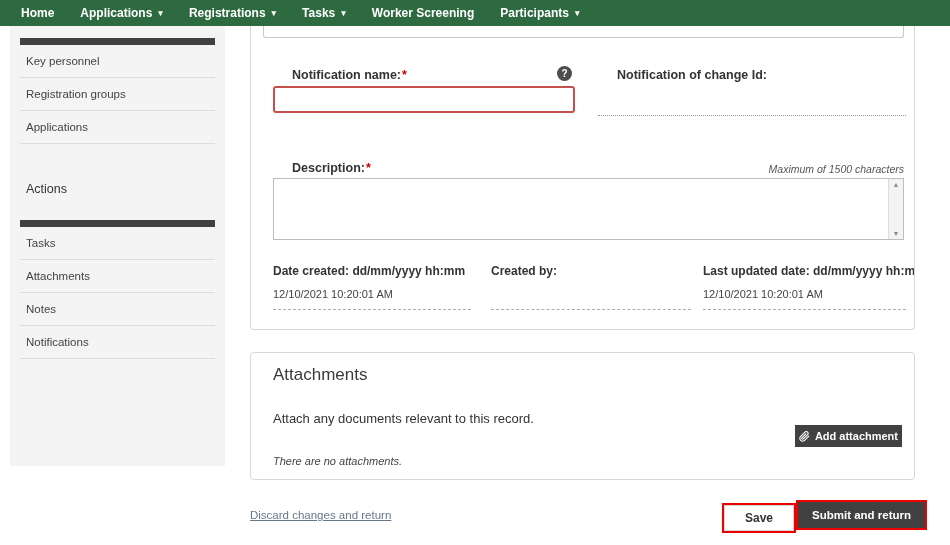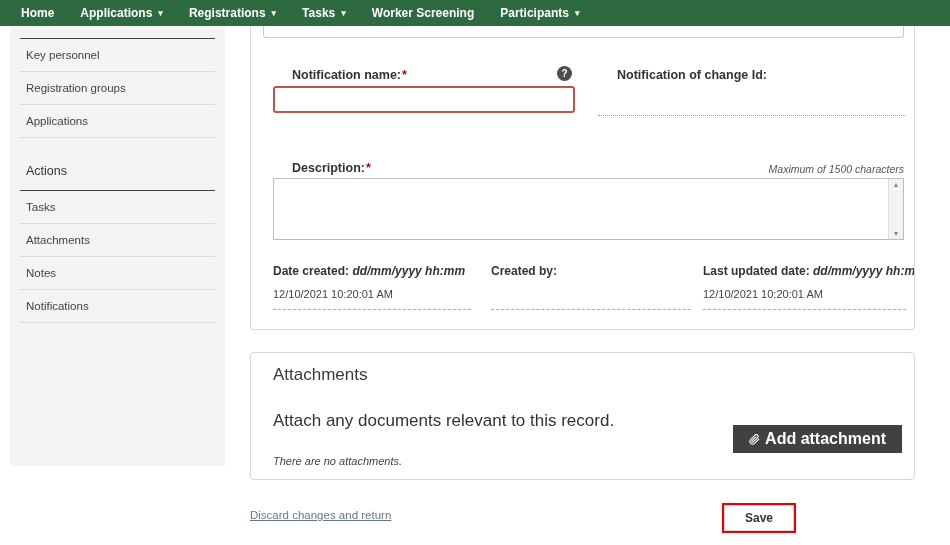--- a/index.html
+++ b/index.html
@@ -8,21 +8,21 @@
 
   
   .topnav { position:absolute; top:0; left:0; width:950px; height:26px; background:#2d6a3f;
             display:flex; align-items:stretch; padding-left:8px; }
   .nav-item { color:#fff; font-size:12px; font-weight:700; padding:0 13px; display:flex;
               align-items:center; gap:6px; cursor:pointer; white-space:nowrap; }
   .caret { font-size:9px; line-height:1; opacity:.95; }
 
   
   .sidebar { position:absolute; left:10px; top:26px; width:215px; height:440px; background:#f4f4f4; }
-  .side-list { list-style:none; margin:0 10px; border-top:1px solid #404040; }
+  .side-list { list-style:none; margin:12px 10px; border-top:7px solid #404040; }
   .side-list li { padding:10px 6px; border-bottom:1px solid #dcdcdc; font-size:11.5px; color:#434343; cursor:pointer; }
   .side-list.top-list { margin-top:12px; }
   .actions-header { font-size:12.5px; font-weight:400; color:#333; padding:26px 16px 12px 16px; }
 
   
   .panel { position:absolute; background:#fff; border:1px solid #d8d8d8; border-radius:4px; }
   .panel.form-panel { left:250px; top:26px; width:665px; height:304px; border-top:none; border-radius:0 0 4px 4px; overflow:hidden; }
   .panel.attach-panel { left:250px; top:352px; width:665px; height:128px; }
 
   .abs { position:absolute; }
@@ -42,32 +42,32 @@
   .cid-line { top:66px; left:347px; width:308px; height:24px; }
 
   .max-note { top:137px; right:10px; font-size:10.5px; font-style:italic; color:#555; }
 
   .textarea-box { top:152px; left:22px; width:631px; height:62px; border:1px solid #bdbdbd; background:#fff; }
   .fake-scrollbar { position:absolute; top:0; right:0; width:15px; height:100%; background:#f3f3f3; border-left:1px solid #ddd;
                     display:flex; flex-direction:column; justify-content:space-between; align-items:center; padding:2px 0; }
   .sb-arrow { font-size:7px; color:#8a8a8a; line-height:1; cursor:pointer; }
 
   .meta-label { font-size:12px; font-weight:600; color:#333; white-space:nowrap; }
-  .meta-hint { font-style:italic; font-weight:600; }
+  .meta-hint { font-weight:600; }
   .meta-value { font-size:11px; color:#444; height:22px; border-bottom:1px dashed #adadad; }
 
   
   .attach-title { top:12px; left:22px; font-size:17px; color:#3a3a3a; }
-  .attach-desc { top:58px; left:22px; font-size:17px; color:#333; }
+  .attach-desc { top:58px; left:22px; font-size:13px; color:#333; }
   .attach-empty { top:102px; left:22px; font-size:11px; font-style:italic; color:#444; }
 
   .btn-dark { background:#414141; color:#fff; border:none; font-size:11.5px; font-weight:700;
               padding:6px 12px; cursor:pointer; display:inline-flex; align-items:center; gap:5px;
               font-family:"Liberation Sans",sans-serif; }
-  .add-attach { top:72px; right:12px; font-size:16px; padding:5px 16px; }
+  .add-attach { top:72px; right:12px; font-size:11px; padding:5px 4px; }
 
   
   .discard-link { top:509px; left:250px; font-size:11.5px; color:#66778a; cursor:pointer; }
 
   .hl-wrap { border:2px solid #ec0000; padding:0; display:inline-block; background:transparent; }
   .save-wrap { top:503px; left:722px; }
   .submit-wrap { top:500px; left:796px; }
   .btn-save { background:#fff; color:#333; border:1px solid #d6d6d6; font-size:12px; font-weight:700;
               padding:5px 20px; cursor:pointer; font-family:"Liberation Sans",sans-serif; }
 </style>
@@ -168,14 +168,17 @@
     </button>
     <div class="abs attach-empty">There are no attachments.</div>
   </section>
 
   <a class="abs discard-link" href="#">Discard changes and return</a>
 
   <span class="abs hl-wrap save-wrap">
     <button class="btn-save">Save</button>
   </span>
 
+  <span class="abs hl-wrap submit-wrap">
+    <button class="btn-dark" style="padding:7px 14px;">Submit and return</button>
+  </span>
 
 </div>
 
 </body></html>

